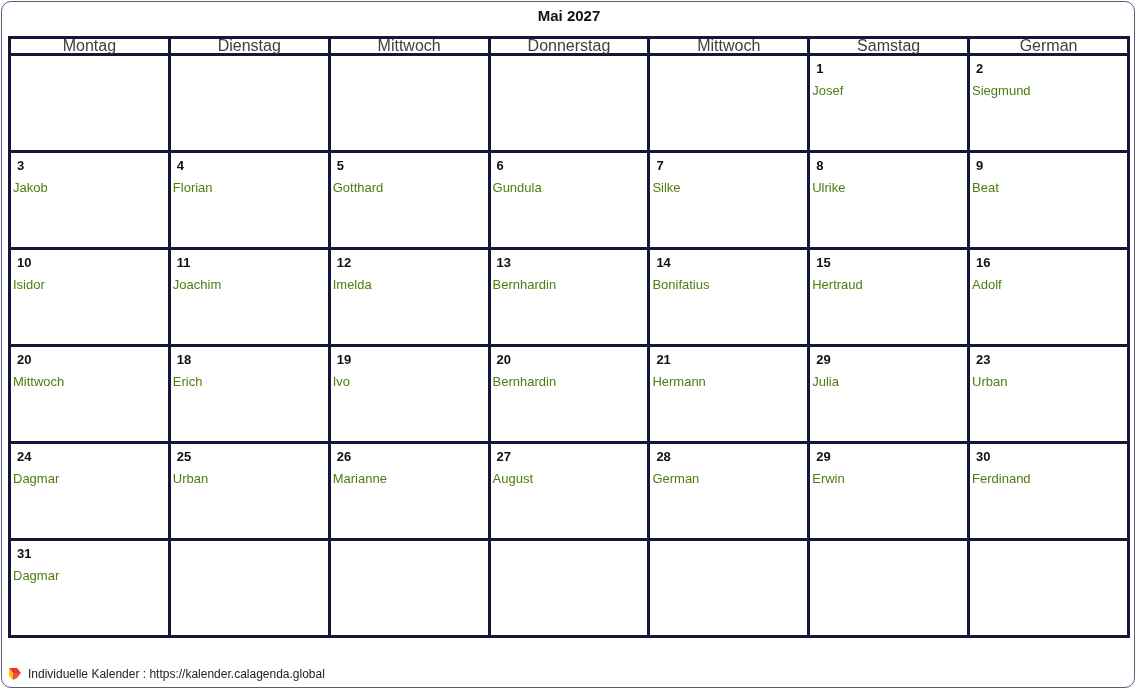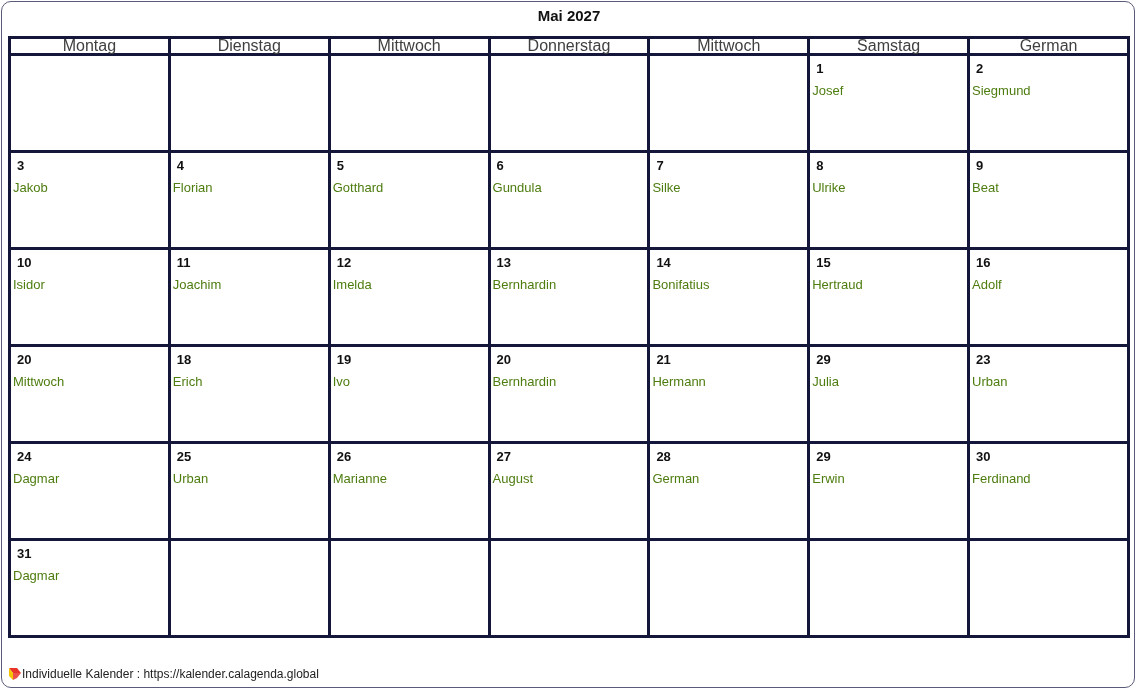--- a/index.html
+++ b/index.html
@@ -4,21 +4,21 @@
 <style>
   html, body { margin:0; padding:0; background:#fff; }
   body { width:1138px; height:691px; position:relative; font-family:"Liberation Sans", sans-serif; overflow:hidden; }
   .frame { position:absolute; left:1px; top:1px; width:1134px; height:687px; border:1px solid #5a5a7a; border-radius:10px; box-sizing:border-box; }
   .title { position:absolute; left:0; top:7px; width:1138px; text-align:center; font-weight:bold; font-size:15px; color:#111; }
   table.cal { position:absolute; left:8px; top:36px; width:1122px; border-collapse:collapse; table-layout:fixed; }
   table.cal th { border:3px solid #14163a; height:14px; padding:0; font-size:16px; font-weight:normal; color:#404040; line-height:14px; text-align:center; }
   table.cal td { border:3px solid #14163a; height:94px; vertical-align:top; padding:0; position:relative; }
   .num { position:absolute; left:6px; top:5px; font-weight:bold; font-size:13px; color:#111; }
   .name { position:absolute; left:2px; top:27px; font-size:13px; color:#4d7c0f; }
-  .footer { position:absolute; left:8px; top:667px; font-size:12px; color:#222; display:flex; align-items:center; }
+  .footer { position:absolute; left:8px; top:667px; font-size:12px; color:#222; display:flex; align-items:center; gap:6px; }
   .logo { width:14px; height:14px; position:relative; }
 </style>
 </head>
 <body>
 
 <div class="frame"></div>
 <div class="title">Mai 2027</div>
 
 <table class="cal">
   <thead>

